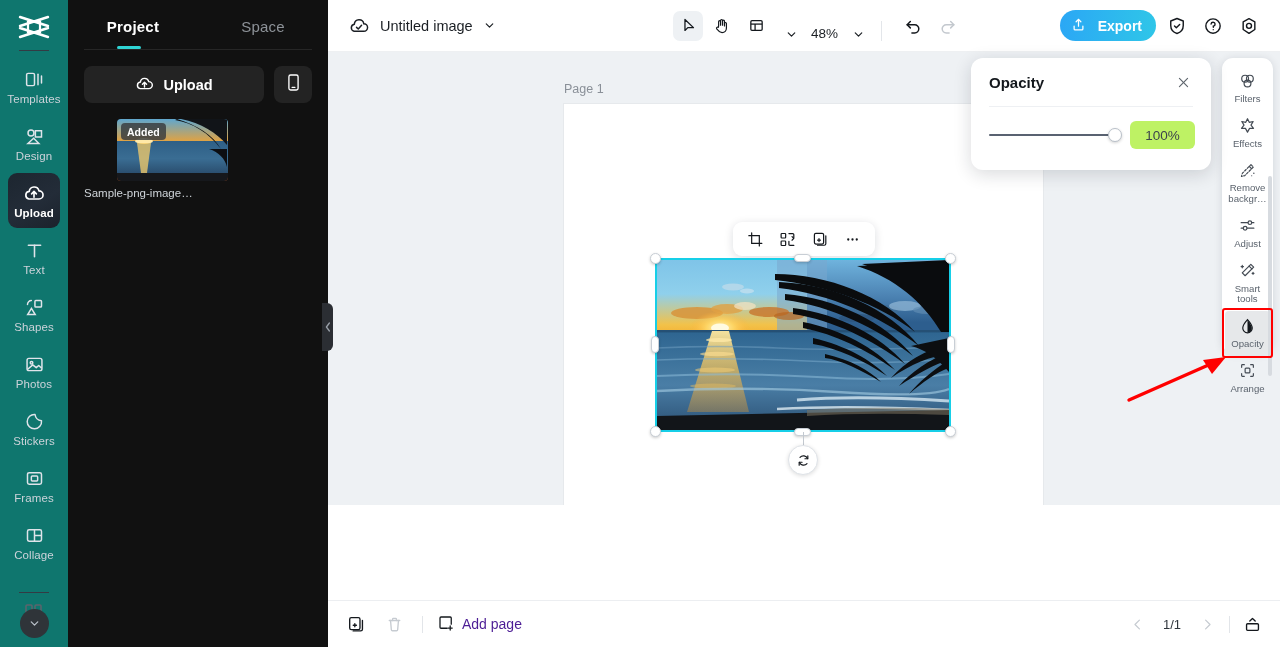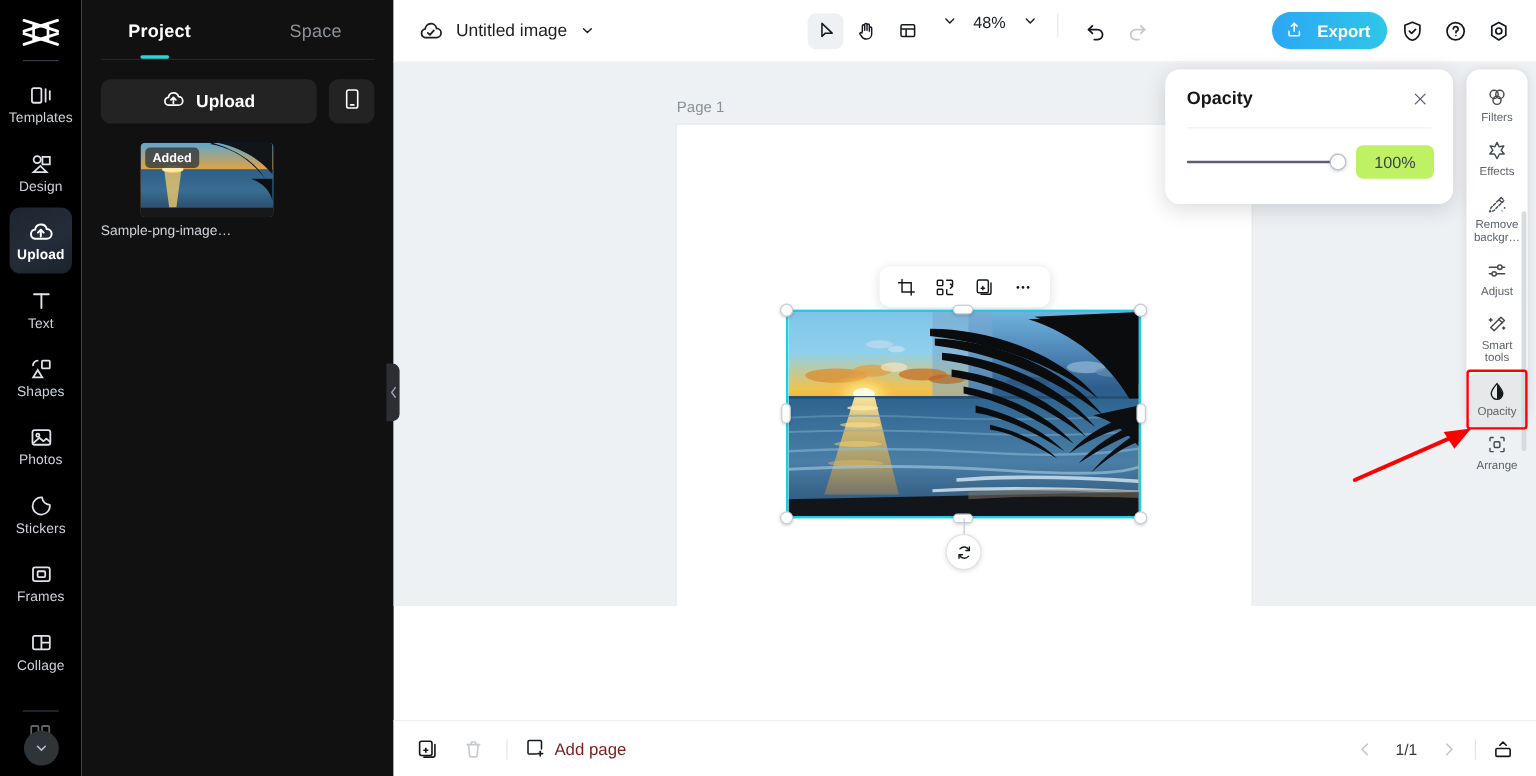--- a/index.html
+++ b/index.html
@@ -8,21 +8,21 @@
     overflow: hidden;
     font-family: "Liberation Sans", sans-serif;
     background: #ffffff;
   }
   #app { position: relative; width: 1280px; height: 647px; }
 
   
   .rail {
     position: absolute; left: 0; top: 0;
     width: 68px; height: 647px;
-    background: #000000;
+    background: #0f766e;
     display: flex; flex-direction: column; align-items: center;
   }
   .rail-logo { margin-top: 10px; width: 40px; height: 34px;
     display: flex; align-items: center; justify-content: center; }
   .rail-divider { width: 30px; height: 1px; background: #333b44; margin: 6px 0 8px 0; }
   .rail-items { display: flex; flex-direction: column; align-items: center; gap: 2px; width: 100%; }
   .rail-item {
     width: 52px; height: 55px; border-radius: 9px;
     display: flex; flex-direction: column; align-items: center; justify-content: center;
     gap: 3px; cursor: pointer;
@@ -93,21 +93,21 @@
 
   
   .topbar {
     position: absolute; left: 328px; top: 0; width: 952px; height: 52px;
     background: #ffffff; display: flex; align-items: center;
     border-bottom: 1px solid #eef0f2;
   }
   .doc-cloud { margin-left: 20px; display:flex; align-items:center; }
   .doc-title { margin-left: 10px; font-size: 14.5px; color: #1b1f24; font-weight: 400; }
   .doc-caret { margin-left: 10px; display:flex; align-items:center; cursor:pointer; }
-  .center-tools { position: absolute; left: 345px; display: flex; align-items: flex-start; gap: 4px; }
+  .center-tools { position: absolute; left: 345px; display: flex; align-items: flex-end; gap: 4px; }
   .tool-sq {
     width: 30px; height: 30px; border-radius: 7px;
     display: flex; align-items: center; justify-content: center; cursor: pointer;
   }
   .tool-sq.sel { background: #eef1f4; }
   .zoom-val { font-size: 13.5px; color: #1b1f24; margin-left: 9px; font-weight: 500; }
   .vline { width: 1px; height: 20px; background: #e3e6ea; margin: 0 12px; }
   .right-tools { position: absolute; right: 16px; display: flex; align-items: center; gap: 6px; }
   .export-btn {
     height: 31px; padding: 0 14px 0 11px; border-radius: 16px;
@@ -212,21 +212,21 @@
   .bottombar {
     position: absolute; left: 328px; top: 600px; width: 952px; height: 47px;
     background: #ffffff; border-top: 1px solid #eceef1;
     display: flex; align-items: center;
   }
   .bb-ic { width: 28px; height: 28px; display:flex; align-items:center; justify-content:center; cursor:pointer; }
   .bb-left { display: flex; align-items: center; gap: 10px; margin-left: 14px; }
   .bb-vline { width: 1px; height: 17px; background: #e2e5e9; margin: 0 4px; }
   .addpage {
     display: flex; align-items: center; gap: 7px; cursor: pointer;
-    font-size: 14px; color: #7f1d1d; font-weight: 500;
+    font-size: 14px; color: #4c1d95; font-weight: 500;
   }
   .bb-right { margin-left: auto; display: flex; align-items: center; gap: 4px; margin-right: 14px; }
   .pg-ind { font-size: 13px; color: #30363d; min-width: 34px; text-align: center; }
 </style>
 </head>
 <body>
 
 <div id="app">
 
   <div class="rail">

